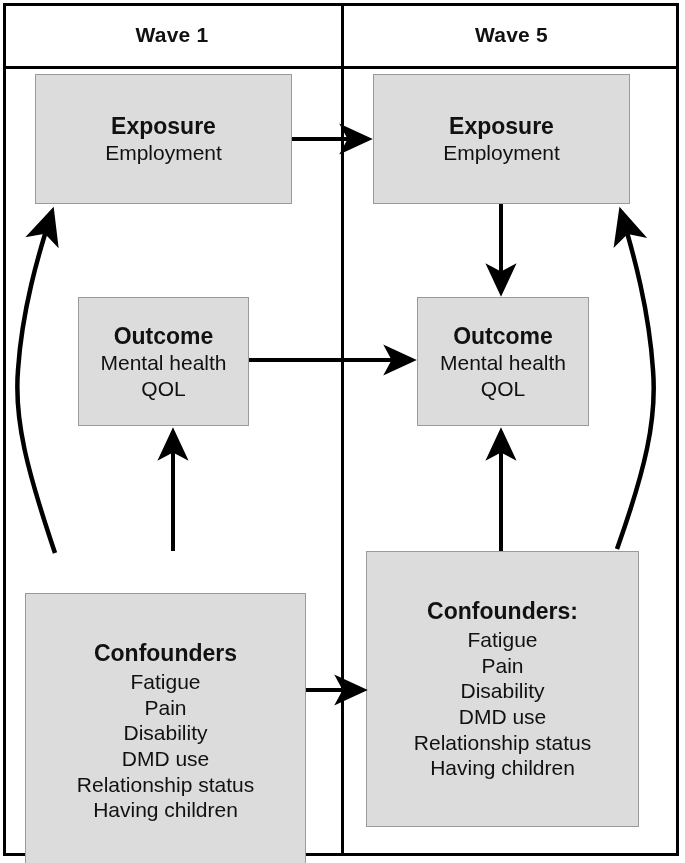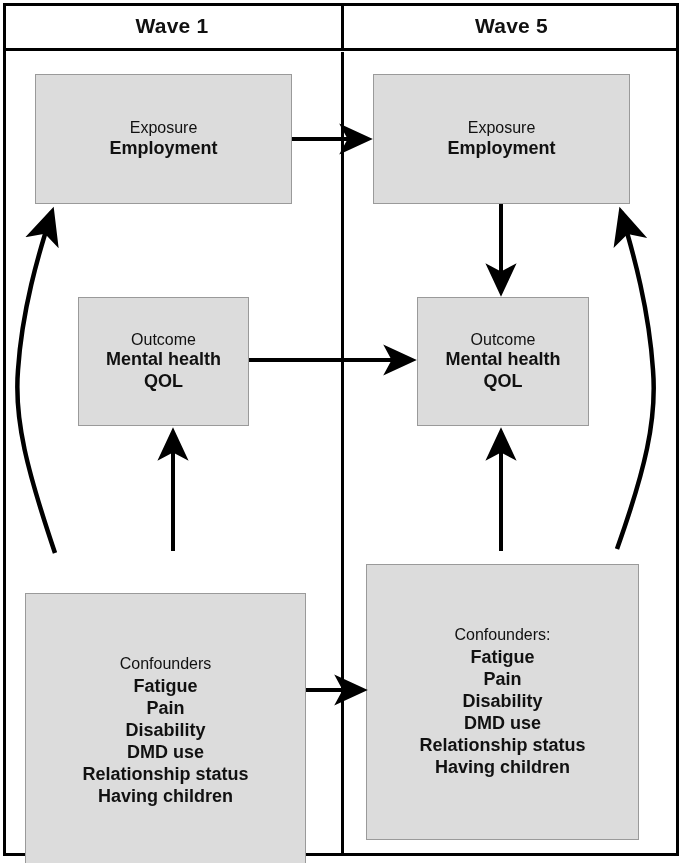--- a/index.html
+++ b/index.html
@@ -31,21 +31,21 @@
     box-sizing: border-box;
     background: transparent;
   }
 
   
   .header-band {
     position: absolute;
     left: 3px;
     top: 3px;
     width: 676px;
-    height: 48px;
+    height: 66px;
     box-sizing: border-box;
     border-bottom: 3px solid #000000;
     display: flex;
   }
   .header-cell {
     flex: 1 1 50%;
     display: flex;
     align-items: center;
     justify-content: center;
     font-size: 21px;
@@ -76,43 +76,43 @@
     border: 1px solid #9a9a9a;
     display: flex;
     flex-direction: column;
     align-items: center;
     justify-content: center;
     text-align: center;
     color: #111111;
     z-index: 4;
   }
   .node .node-title {
-    font-size: 16px;
+    font-size: 23px;
+    font-weight: bold;
+    line-height: 1.22;
+    white-space: nowrap;
+  }
+  .node .node-line {
+    font-size: 21px;
     font-weight: normal;
     line-height: 1.22;
     white-space: nowrap;
   }
-  .node .node-line {
-    font-size: 18px;
-    font-weight: bold;
-    line-height: 1.22;
-    white-space: nowrap;
-  }
 
   
   #exposure-w1 { left: 35px;  top: 74px; width: 257px; height: 130px; }
   #exposure-w2 { left: 373px; top: 74px; width: 257px; height: 130px; }
 
   
   #outcome-w1 { left: 78px;  top: 297px; width: 171px; height: 129px; }
   #outcome-w2 { left: 417px; top: 297px; width: 172px; height: 129px; }
 
   
   #confounders-w1 { left: 25px;  top: 551px; width: 281px; height: 276px; margin-top: 42px; }
-  #confounders-w2 { left: 366px; top: 564px; width: 273px; height: 276px; }
+  #confounders-w2 { left: 366px; top: 551px; width: 273px; height: 276px; }
   .confounders .node-title { margin-bottom: 2px; }
 
   
   .arrow-layer {
     position: absolute;
     left: 0;
     top: 0;
     width: 685px;
     height: 863px;
     z-index: 6;

